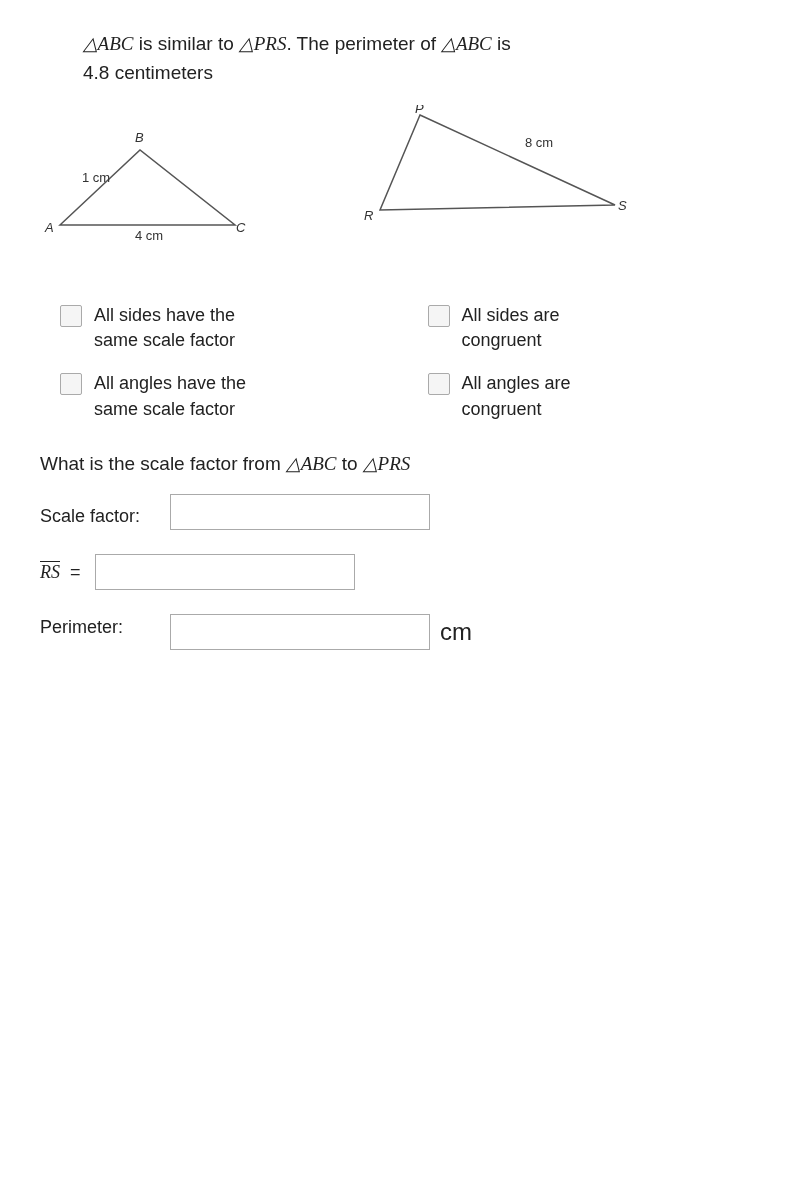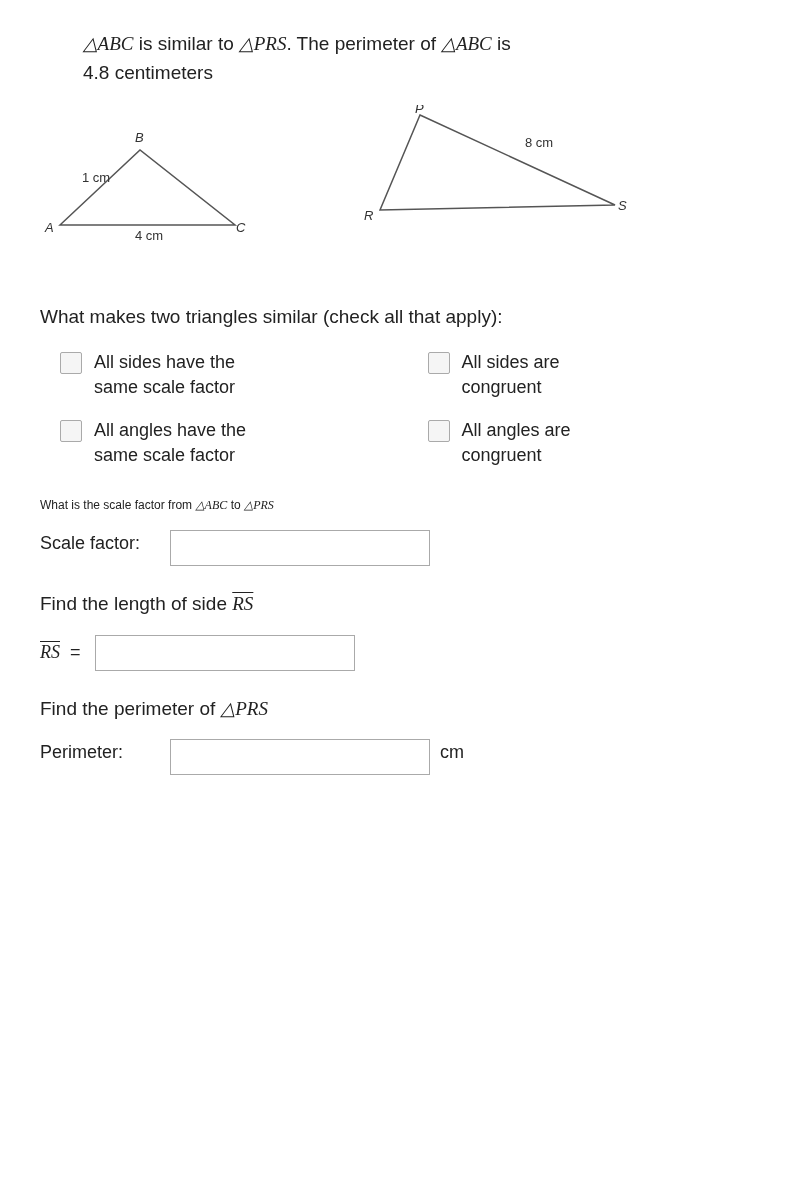--- a/index.html
+++ b/index.html
@@ -59,26 +59,26 @@
       appearance: none;
       -webkit-appearance: none;
       background: #f5f5f5;
       border-radius: 2px;
       cursor: pointer;
     }
     .scale-factor-section {
       margin-bottom: 24px;
     }
     .scale-factor-question {
-      font-size: 12px;
+      font-size: 19px;
       margin-bottom: 16px;
     }
     .input-row {
       display: flex;
-      align-items: flex-start;
+      align-items: flex-end;
       gap: 10px;
       margin-bottom: 8px;
     }
     .input-label {
       font-size: 18px;
       min-width: 120px;
     }
     .answer-input {
       border: 1px solid #aaa;
       width: 260px;
@@ -108,21 +108,21 @@
     .rs-label {
       font-size: 18px;
       font-style: italic;
       font-family: 'Times New Roman', serif;
     }
     .perimeter-row {
       display: flex;
       gap: 10px;
     }
     .cm-label {
-      font-size: 18px;
+      font-size: 24px;
     }
     svg text {
       font-family: Arial, sans-serif;
       font-size: 13px;
       fill: #333;
     }
   </style>
 </head>
 <body>
 
@@ -163,21 +163,20 @@
       <text x="298" y="105" font-size="14" font-style="italic" font-family="Times New Roman, serif">S</text>
 
       <text x="44" y="115" font-size="14" font-style="italic" font-family="Times New Roman, serif">R</text>
 
       <text x="205" y="42" font-size="12" font-family="Arial, sans-serif">8 cm</text>
     </svg>
   </div>
 </div>
 
 <div class="question-section">
-  <div class="question-title">What makes two triangles similar (check all that apply):</div>
   <div class="checkboxes-grid">
 
     <div class="checkbox-item">
       <input type="checkbox" id="opt1" style="">
       <label for="opt1">All sides have the<br>same scale factor</label>
     </div>
 
     <div class="checkbox-item">
       <input type="checkbox" id="opt2" style="">
       <label for="opt2">All sides are<br>congruent</label>
@@ -199,34 +198,28 @@
   <div class="scale-factor-question">
     What is the scale factor from <span style="font-style:italic; font-family:'Times New Roman',serif;">△ABC</span> to <span style="font-style:italic; font-family:'Times New Roman',serif;">△PRS</span>
   </div>
   <div class="input-row">
     <span class="input-label">Scale factor:</span>
     <input type="text" class="answer-input" id="scale-factor-field" style="">
   </div>
 </div>
 
 <div class="find-section">
-  <div class="find-title">
-    Find the length of side <span class="overline">RS</span>
-  </div>
   <div class="rs-row">
     <span class="rs-label">
       <span class="overline">RS</span>
     </span>
     <span style="font-size:18px; margin-right:4px;">=</span>
     <input type="text" class="answer-input" id="rs-field" style="">
   </div>
 </div>
 
 <div class="find-section">
-  <div class="find-title">
-    Find the perimeter of <span style="font-style:italic; font-family:'Times New Roman',serif;">△PRS</span>
-  </div>
   <div class="perimeter-row">
     <span class="input-label">Perimeter:</span>
     <input type="text" class="answer-input" id="perimeter-field" style="">
     <span class="cm-label">cm</span>
   </div>
 </div>
 
 </body></html>

